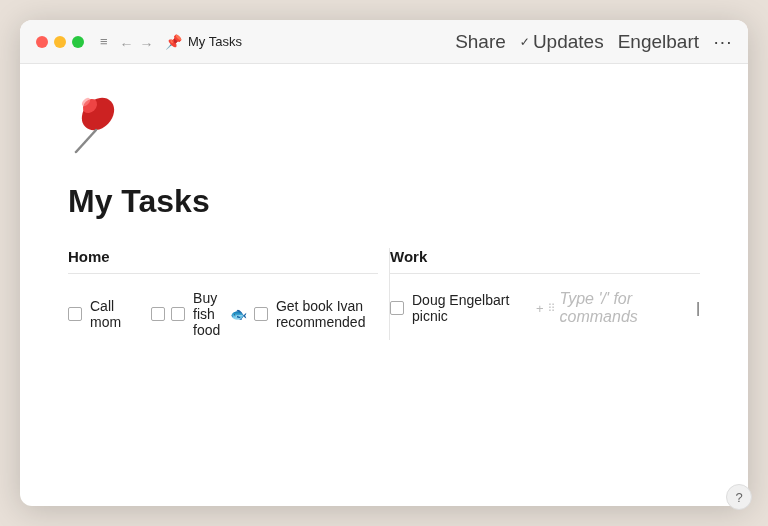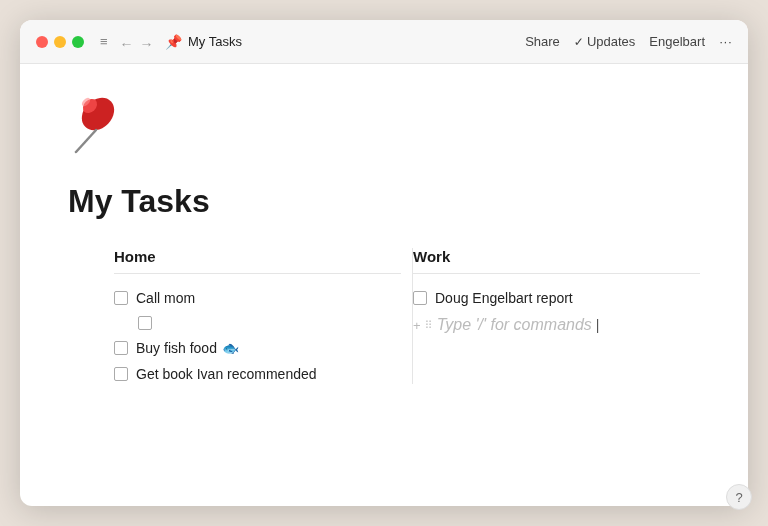--- a/index.html
+++ b/index.html
@@ -80,21 +80,21 @@
 
     .pin-icon-small {
       font-size: 14px;
     }
 
     .titlebar-actions {
       margin-left: auto;
       display: flex;
       align-items: center;
       gap: 14px;
-      font-size: 13px;
+      font-size: 19px;
       color: #444;
       justify-content: center;
     }
 
     .titlebar-actions .action {
       cursor: pointer;
       display: flex;
       align-items: center;
       gap: 3px;
     }
@@ -119,21 +119,20 @@
     .page-title {
       font-size: 32px;
       font-weight: 700;
       color: #1a1a1a;
       margin-bottom: 28px;
     }
 
     .columns {
       display: flex;
       gap: 11px;
-      margin-left: 46px;
     }
 
     .column {
       flex: 1;
     }
 
     .column + .column {
       border-left: 1px solid #e5e5e5;
     }
 
@@ -141,21 +140,21 @@
       font-size: 15px;
       font-weight: 600;
       color: #1a1a1a;
       margin-bottom: 14px;
       padding-bottom: 8px;
       border-bottom: 1px solid #e5e5e5;
     }
 
     .task-list {
       display: flex;
-      flex-direction: column;
+      flex-direction: row;
       gap: 6px;
     }
 
     .task-item {
       display: flex;
       align-items: center;
       gap: 8px;
       font-size: 14px;
       color: #222;
       padding: 2px 0;
@@ -307,21 +306,21 @@
 
         </div>
       </div>
 
       <div class="column">
         <div class="column-header">Work</div>
         <div class="task-list">
 
           <div class="task-item">
             <div class="checkbox"></div>
-            <span class="task-text">Doug Engelbart report</span>
+            <span class="task-text">Doug Engelbart picnic</span>
           </div>
 
           <div class="new-task-row">
             <span class="new-task-plus">+</span>
             <span class="new-task-drag">⠿</span>
             <span class="new-task-placeholder">Type '/' for commands</span>
             <span class="cursor-blink">|</span>
           </div>
 
         </div>

